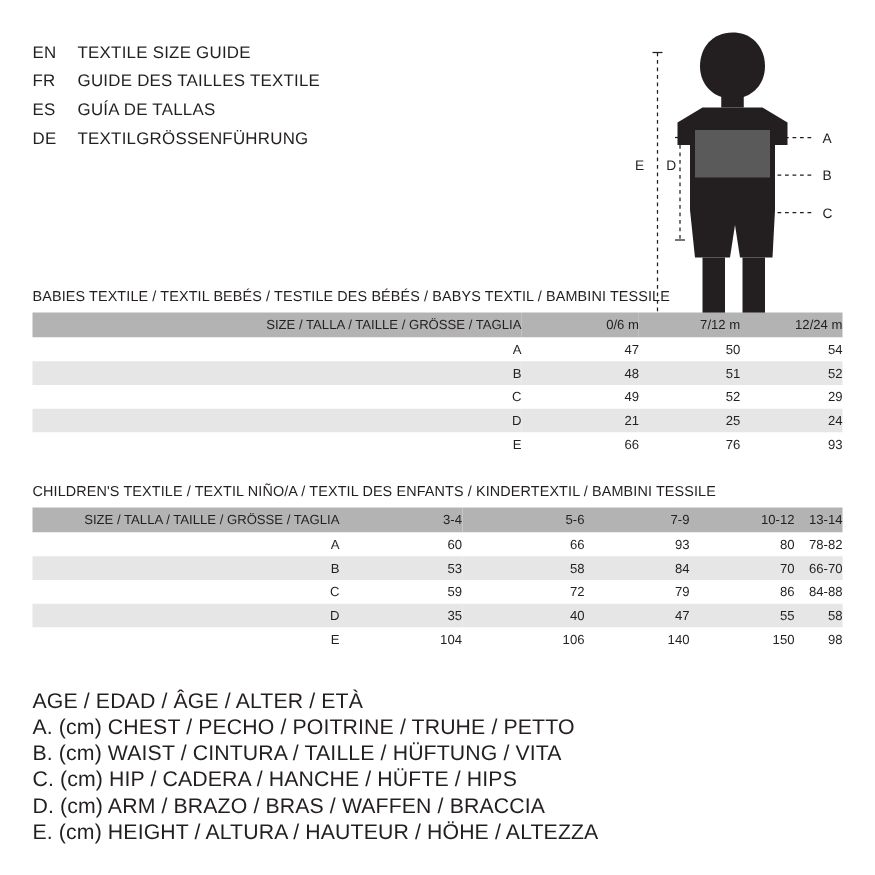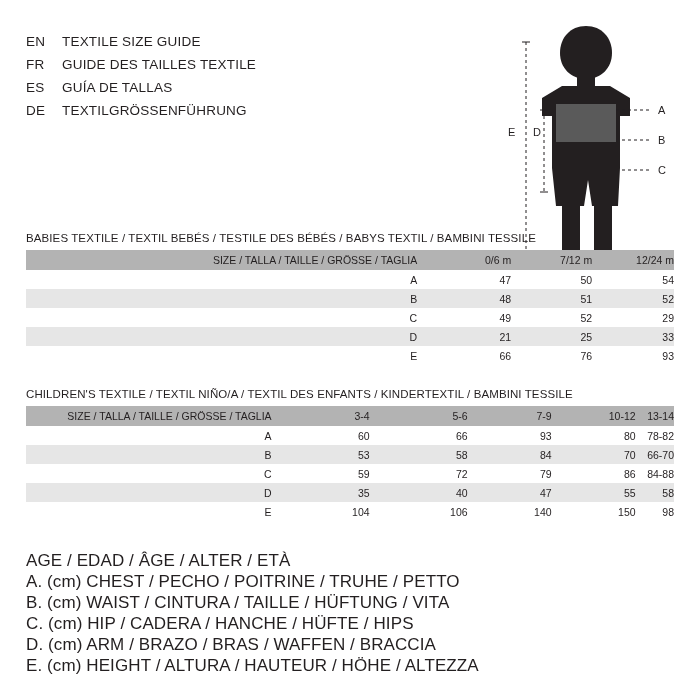--- a/index.html
+++ b/index.html
@@ -209,21 +209,21 @@
         <tr>
           <td colspan="2">C</td>
           <td>49</td>
           <td>52</td>
           <td>29</td>
         </tr>
         <tr class="alt">
           <td colspan="2">D</td>
           <td>21</td>
           <td>25</td>
-          <td>33</td>
+          <td>24</td>
         </tr>
         <tr>
           <td colspan="2">E</td>
           <td>66</td>
           <td>76</td>
           <td>93</td>
         </tr>
       </tbody>
     </table>
   </div>

